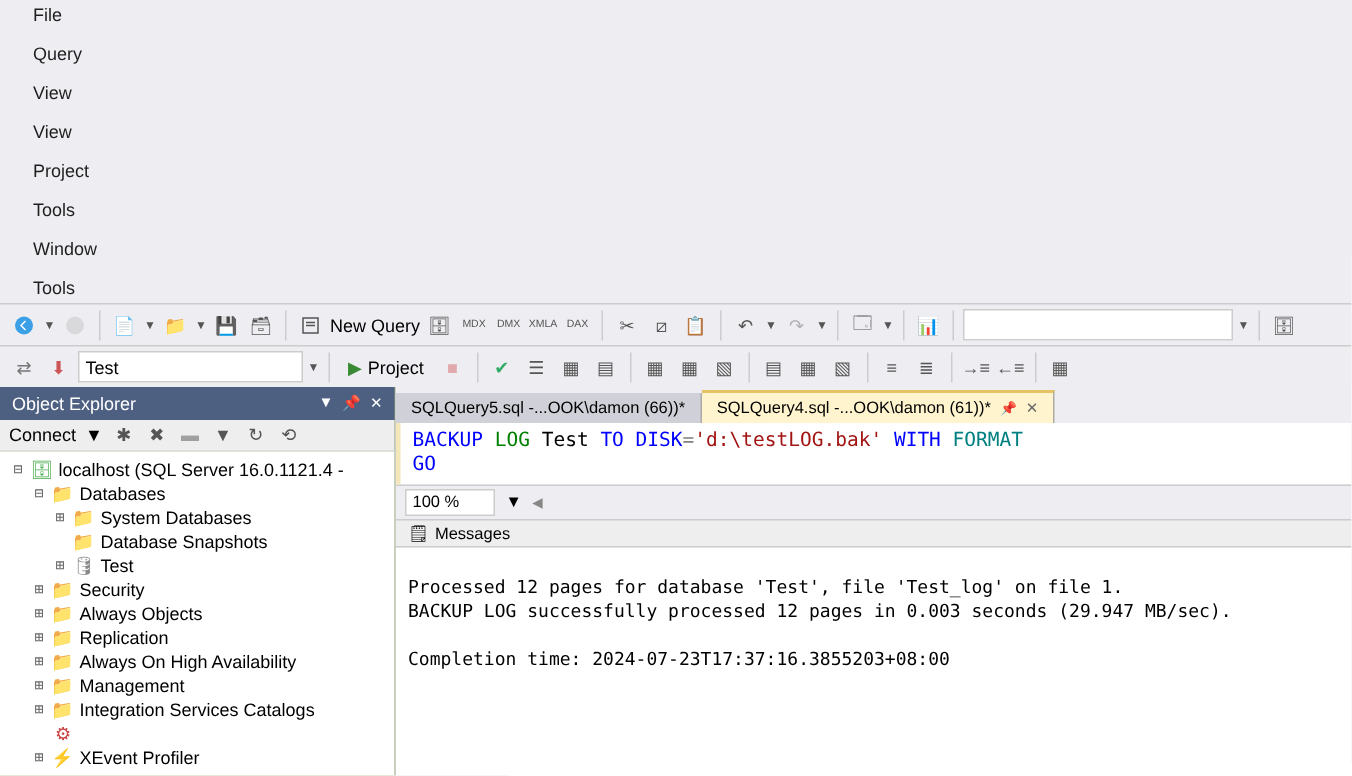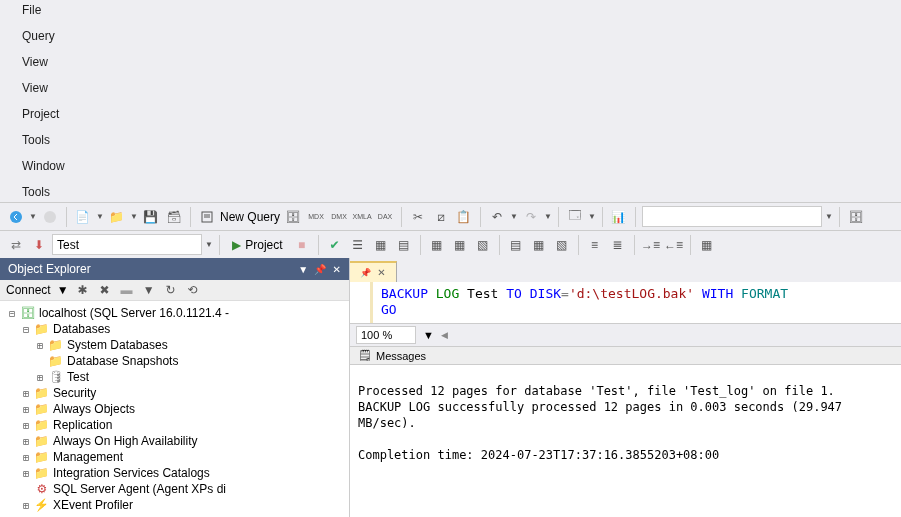--- a/index.html
+++ b/index.html
@@ -9,40 +9,40 @@
 .toolbar { background: #eeeef2; padding: 2px 6px; display: flex; align-items: center; gap: 3px; border-top: 1px solid #ccc; height: 28px; }
 .toolbar .sep { width: 1px; height: 20px; background: #ccc; margin: 0 3px; }
 .toolbar .btn { width: 20px; height: 20px; display: flex; align-items: center; justify-content: center; cursor: pointer; color: #555; }
 .toolbar .drop { width: 8px; font-size: 8px; color: #555; }
 .tb-combo { border: 1px solid #ccc; background: #fff; height: 21px; padding: 1px 4px; font-size: 12px; }
 .tb-combo.wide { width: 150px; }
 .tb-combo.wider { width: 180px; }
 .execute-btn { display: flex; align-items: center; gap: 4px; padding: 1px 6px; height: 22px; cursor: pointer; }
 .execute-btn .tri { color: #388a34; }
 .main { flex: 1; display: flex; overflow: hidden; }
-.explorer { width: 350px; background: #4d7c0f; border-right: 1px solid #ccc; display: flex; flex-direction: column; }
+.explorer { width: 264px; background: #4d7c0f; border-right: 1px solid #ccc; display: flex; flex-direction: column; }
 .panel-title { background: #4d6082; color: #fff; padding: 4px 8px; display: flex; align-items: center; justify-content: space-between; }
 .panel-title .icons { display: flex; gap: 6px; font-size: 10px; }
 .connect-bar { padding: 3px 6px; display: flex; align-items: center; gap: 6px; border-bottom: 1px solid #ddd; background: #eee; }
 .connect-bar .ic { width: 16px; text-align: center; color: #555; cursor: pointer; }
 .tree { flex: 1; overflow: auto; background: #fff; padding: 4px 2px; }
 .tree-node { display: flex; align-items: center; padding: 1px 0; white-space: nowrap; cursor: default; }
 .tree-node .tw { width: 12px; text-align: center; font-family: monospace; font-size: 10px; color: #666; margin-right: 2px; }
 .tree-node .ic { width: 16px; margin-right: 3px; text-align: center; }
 .folder { color: #d4a44a; }
 .db { color: #888; }
 .srv { color: #4caf50; }
 .ind { display: inline-block; }
 .editor-area { flex: 1; display: flex; flex-direction: column; background: #fff; }
 .tabs { display: flex; background: #eeeef2; height: 24px; align-items: flex-end; }
 .tab { padding: 4px 10px; background: #d0d0d8; border-right: 1px solid #aaa; font-size: 11px; display: flex; align-items: center; gap: 6px; cursor: pointer; }
 .tab.active { background: #fff4ce; border-top: 2px solid #e5c365; }
 .tab .close { font-size: 10px; color: #666; }
 .tab .pin { font-size: 9px; }
-.code { flex: 1; padding: 4px 8px; font-family: Consolas, monospace; font-size: 13px; line-height: 16px; border-left: 3px solid #f3e6bb; margin-left: 20px; white-space: pre; position: relative; }
+.code { flex: 1; padding: 4px 8px; font-family: Consolas, monospace; font-size: 13px; line-height: 16px; border-left: 3px solid #f3e6bb; margin-left: 0; white-space: pre; position: relative; }
 .kw-blue { color: #0000ff; }
 .kw-green { color: #008000; }
 .kw-red { color: #a31515; }
 .kw-teal { color: #008080; }
 .kw-gray { color: #808080; }
 .zoom-bar { background: #eeeef2; padding: 2px 6px; border-top: 1px solid #ccc; display: flex; align-items: center; gap: 7px; font-size: 11px; }
 .zoom-sel { border: 1px solid #ccc; background: #fff; padding: 0 4px; height: 18px; font-size: 11px; width: 60px; }
 .msg-header { background: #eee; border-top: 1px solid #ccc; border-bottom: 1px solid #ccc; padding: 2px 8px; display: flex; align-items: center; gap: 4px; font-size: 11px; }
 .msg-body { flex: 0 0 140px; padding: 6px 8px; font-family: Consolas, monospace; font-size: 12px; line-height: 16px; white-space: pre-wrap; color: #000; overflow: auto; background: #fff; position: relative; margin-top: 12px; }
 .watermark { position: absolute; right: 10px; bottom: 8px; font-family: "Microsoft YaHei", sans-serif; color: #4ea3e0; text-align: right; line-height: 1.1; opacity: 0.85; }
@@ -237,34 +237,37 @@
       <div class="tree-node">
           <span class="ind" style="width:18px"></span>
           <span class="tw">⊞</span>
           <span class="ic folder">📁</span>
           <span>Integration Services Catalogs</span>
         </div>
       <div class="tree-node">
           <span class="ind" style="width:18px"></span>
           <span class="tw"> </span>
           <span class="ic" style="color:#c44">⚙</span>
-          <span>SQL Server Agent (Agent XPs di</span>
         </div>
       <div class="tree-node">
           <span class="ind" style="width:18px"></span>
           <span class="tw">⊞</span>
           <span class="ic">⚡</span>
           <span>XEvent Profiler</span>
         </div>
     </div>
   </div>
 
   <div class="editor-area">
     <div class="tabs">
+      <div class="tab">
+          <span>SQLQuery5.sql -...OOK\damon (66))*</span>
+        </div>
       <div class="tab active">
+          <span>SQLQuery4.sql -...OOK\damon (61))*</span>
           <span class="pin">📌</span>
           <span class="close">✕</span>
         </div>
     </div>
     <div class="code"><span class="kw-blue">BACKUP</span> <span class="kw-green">LOG</span><span> Test </span><span class="kw-blue">TO</span><span class="kw-blue"> DISK</span><span class="kw-gray">=</span><span class="kw-red">'d:\testLOG.bak'</span><span class="kw-blue"> WITH</span><span class="kw-teal"> FORMAT</span>
 <span class="kw-blue">GO</span></div>
     <div class="zoom-bar">
       <input class="zoom-sel" value="100 %" style="">
         <span class="drop">▼</span>
       <span style="font-size:9px;color:#888">◀</span>

